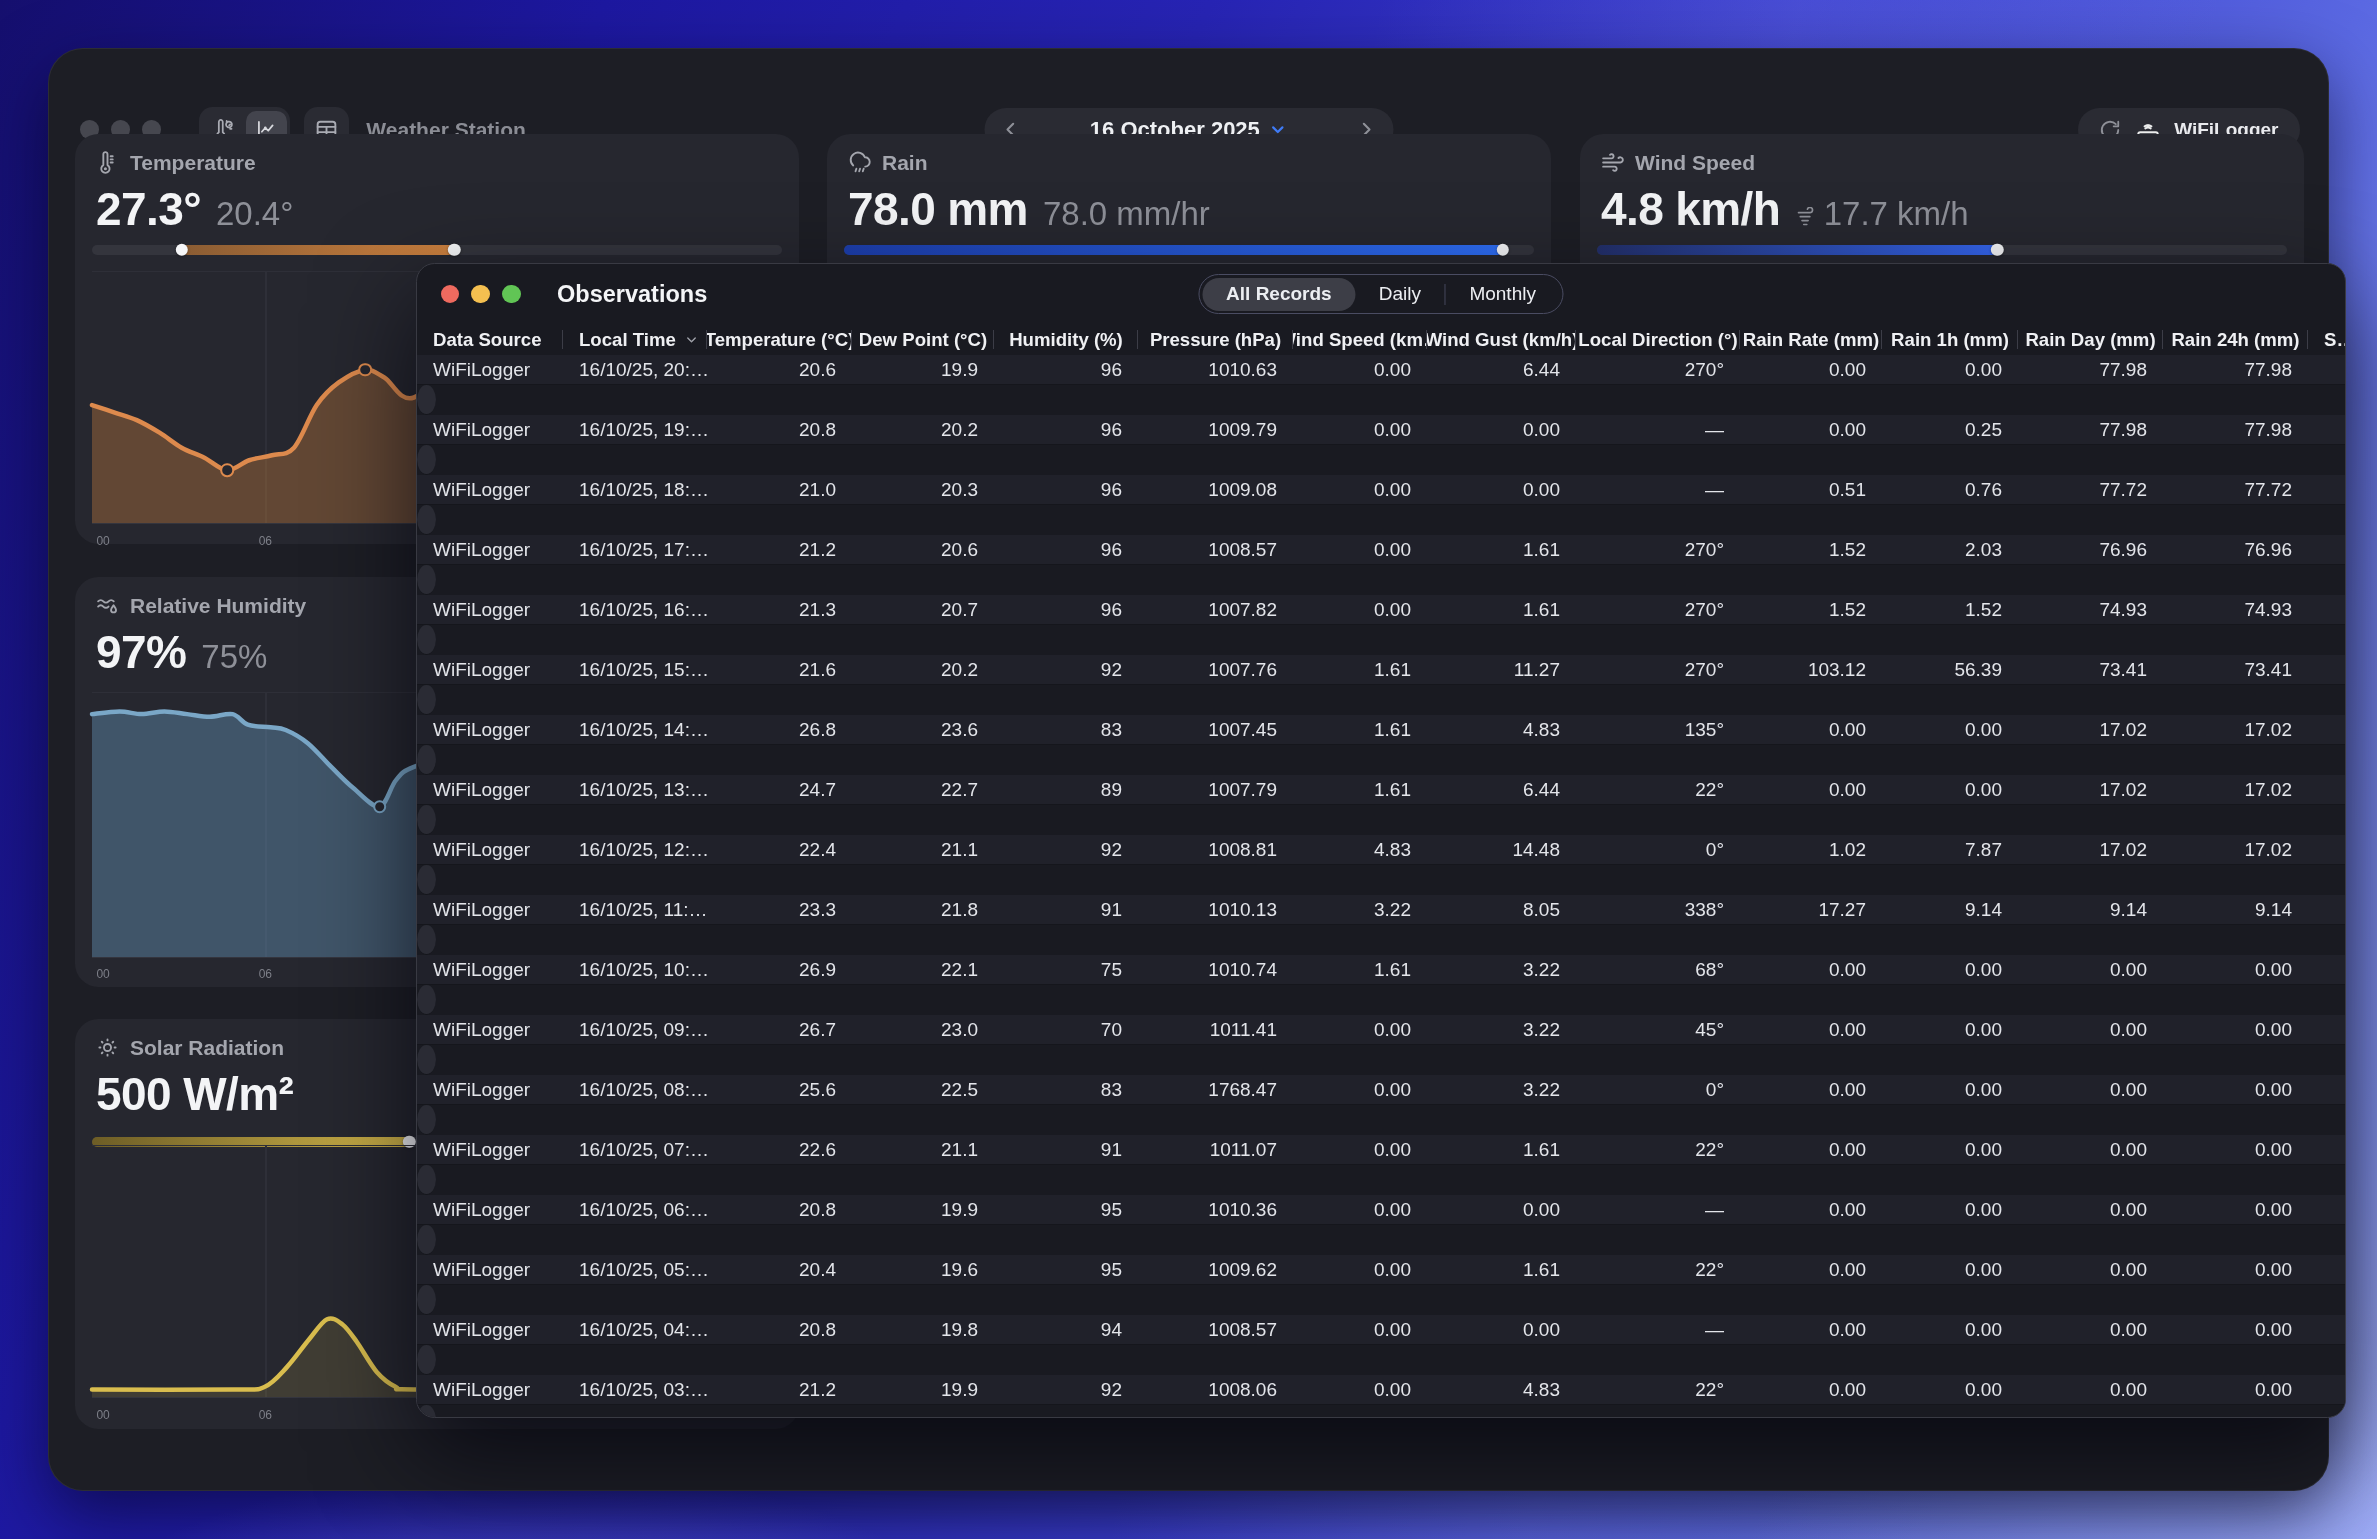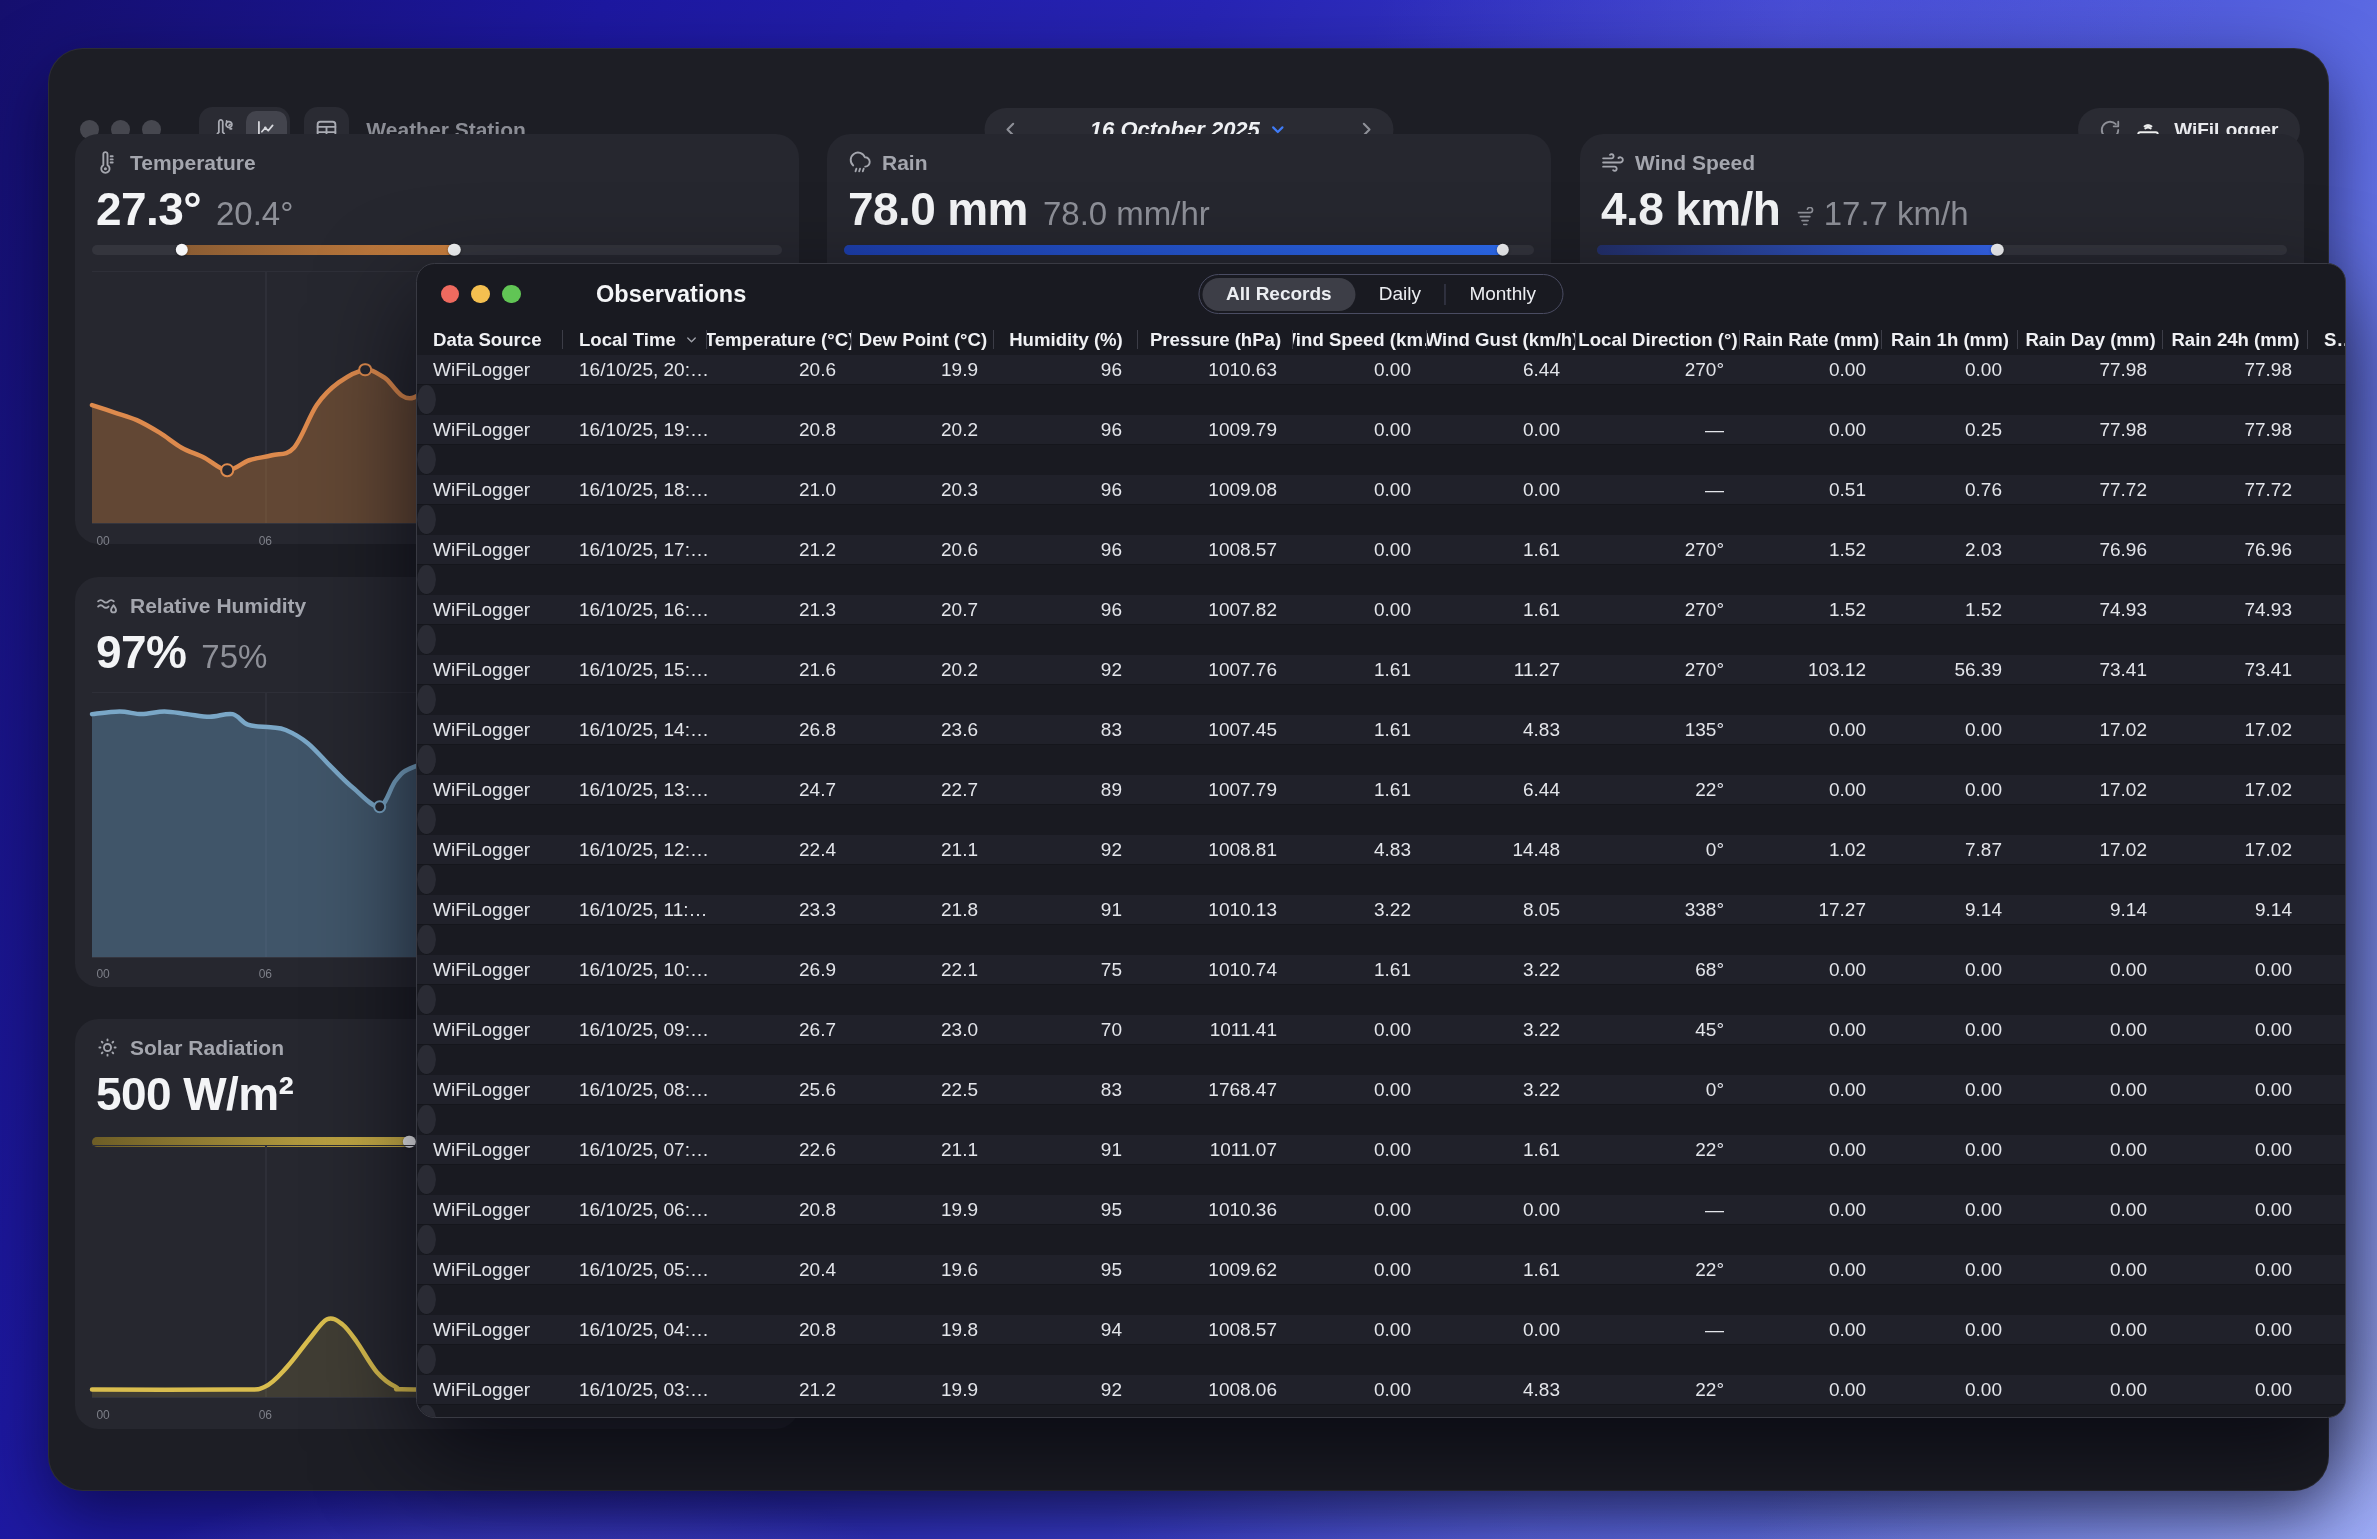--- a/index.html
+++ b/index.html
@@ -20,21 +20,21 @@
   }
   .toolbar { position:absolute; left:28.5px; right:28.5px; top:57px; height:47px; display:flex; align-items:center; }
   .lights { display:flex; gap:12.4px; margin-left:2.5px; }
   .light { width:18.6px; height:18.6px; border-radius:50%; background:#46474f; }
   .obs .light.red { background:var(--c-red); } .obs .light.yellow { background:var(--c-yellow); } .obs .light.green { background:var(--c-green); }
   .seg { margin-left:38px; background:#2a2b33; border-radius:13.6px; padding:3.7px; display:flex; gap:2.5px; }
   .seg-btn { width:41px; height:37px; border-radius:10.5px; display:flex; align-items:center; justify-content:center; color:#a9abb3; }
   .seg-btn.active { background:#43444d; color:#d7d8dd; }
   .tool-btn { margin-left:13.6px; width:45px; height:45px; border-radius:13.6px; background:#2a2b33; display:flex; align-items:center; justify-content:center; color:#a9abb3; }
   .win-title { margin-left:17.3px; font-size:21px; font-weight:600; color:#8b8d95; }
-  .date-pill { position:absolute; left:50%; transform:translateX(-50%); width:409px; height:43px; background:#2a2b33; border-radius:619px; display:flex; align-items:center; justify-content:space-between; padding:0 16px;font-style:italic; }
+  .date-pill { position:absolute; left:50%; transform:translateX(-50%); width:409px; height:43px; background:#2a2b33; border-radius:619px; display:flex; align-items:center; justify-content:space-between; padding:0 16px; }
   .date-text { display:flex; align-items:center; gap:8.7px; font-size:22px; font-weight:600; color:#eef0f3; }
   .chev { color:#8e9098; display:flex; }
   .right-pill { position:absolute; right:0; height:43px; background:#2a2b33; border-radius:619px; display:flex; align-items:center; gap:13.6px; padding:0 21px; color:#e9eaee; }
   .right-pill .label { font-size:19px; font-weight:600; }
   
   .cards { position:absolute; left:26px; top:85px; width:2229px; }
   .card {
     position:absolute; width:724px; height:410px; background:#26272f; border-radius:23.5px;
   }
   .card.c-temp { left:0; top:0; } .card.c-rain { left:752px; top:0; } .card.c-wind { left:1505px; top:0; }
@@ -58,21 +58,21 @@
   .c-temp .xlabels { top:400px; } .c-hum .xlabels { top:390px; } .c-sol .xlabels { top:389px; }
   .xlabel { position:absolute; font-size:12px; color:#7d7f88; transform:translateX(-50%); }
   .xlabel.first { transform:none; }
   
   .obs {
     position:absolute; left:416px; top:263px; width:1930px; height:1155px;
     background:#191a21; border-radius:18.6px; border:0.9px solid #393a43; overflow:hidden;
     box-shadow:0 37px 99px rgba(0,0,10,.68);
     --c-red:#ee6a5f; --c-yellow:#f4bf50; --c-green:#61c555;
   }
-  .obs-titlebar { position:absolute; left:0; right:0; top:0; height:60px; display:flex; align-items:center;gap:39px; }
+  .obs-titlebar { position:absolute; left:0; right:0; top:0; height:60px; display:flex; align-items:center; }
   .obs-titlebar .lights { margin-left:23.5px; }
   .obs-title { margin-left:36px; font-size:23.5px; font-weight:700; color:#f4f5f7; }
   .tabs { position:absolute; left:50%; transform:translateX(-50%); height:40px; border:1.5px solid #4a4c62; border-radius:619px; display:flex; align-items:center; padding:0 3.1px; }
   .tab { height:33px; display:flex; align-items:center; padding:0 23.5px; border-radius:619px; font-size:19px; color:#eceef2; font-weight:500; white-space:nowrap; }
   .tab.active { background:#3d3e47; font-weight:600; }
   .tab-div { width:1.5px; height:21px; background:#45475c; }
   
   .thead { position:absolute; left:0; right:0; top:60px; height:31px; display:flex; }
   .hcell { position:relative; display:flex; align-items:center; font-size:18.6px; font-weight:600; color:#eff0f3; white-space:nowrap; overflow:hidden; }
   .hcell.al { justify-content:flex-start; padding-left:16px; }

